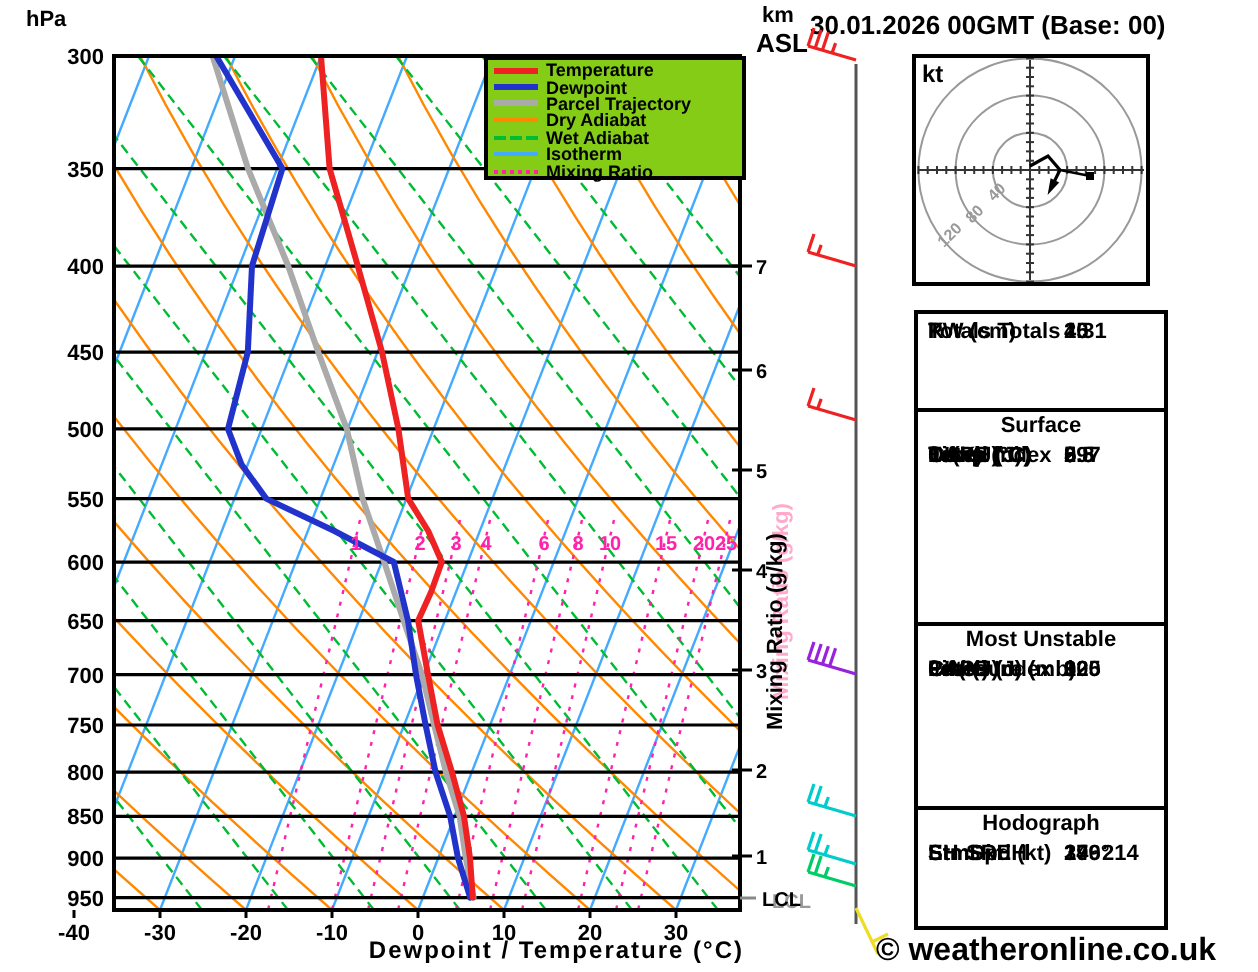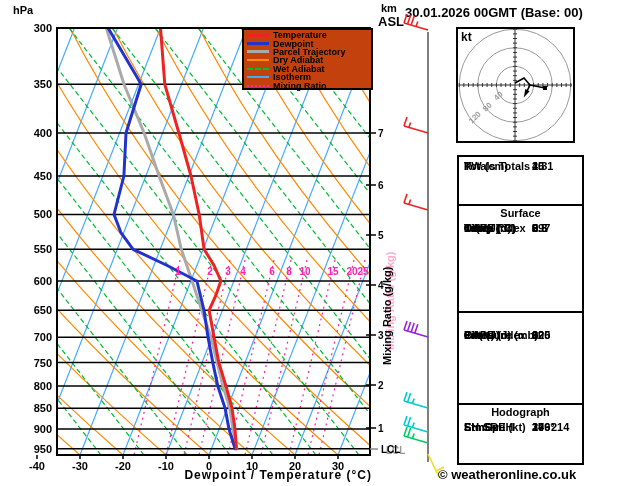--- a/index.html
+++ b/index.html
@@ -2,21 +2,21 @@
 <html><head>
 <meta charset="utf-8">
 <style>
   html,body{margin:0;padding:0;background:#ffffff;}
   body{width:629px;height:486px;position:relative;overflow:hidden;
        font-family:"Liberation Sans","DejaVu Sans",sans-serif;color:#000;}
   .abs{position:absolute;}
   .b{font-weight:700;}
   #stage{position:absolute;left:0;top:0;width:519px;height:486px;}
   .lbl{white-space:nowrap;}
-  #legend{border:2px solid #000;background:#c2410c;padding:1px 0 1px 3px;box-sizing:border-box;}
+  #legend{border:2px solid #000;background:#84cc16;padding:1px 0 1px 3px;box-sizing:border-box;}
   .leg-row{display:flex;align-items:center;height:8.4px;}
   .leg-swatch{width:22px;margin-right:4px;flex:0 0 22px;}
   .leg-label{font-size:9px;font-weight:700;line-height:8px;}
   #info-table{border:2px solid #000;background:#fff;box-sizing:border-box;}
   .tbl-sep{position:absolute;left:0;width:100%;height:0;border-top:2px solid #000;}
   .tbl-row{position:absolute;left:0;width:100%;height:15px;font-size:11px;font-weight:700;}
   .tbl-label{position:absolute;left:5px;top:1px;white-space:nowrap;}
   .tbl-value{position:absolute;left:73px;top:1px;white-space:nowrap;}
   .tbl-header{position:absolute;width:100%;text-align:center;top:1px;font-weight:700;}
 </style>
@@ -370,20 +370,23 @@
       </div>
       <div class="tbl-row" style="top: 64px;">
         <span class="tbl-label">CAPE (J)</span>
         <span class="tbl-value">0</span>
       </div>
       <div class="tbl-row" style="top: 64px;">
         <span class="tbl-label">CIN (J)</span>
         <span class="tbl-value">0</span>
       </div>
       <div class="tbl-sep" style="top: 154px;"></div>
+      <div class="tbl-row" style="top: 156px;">
+        <div class="tbl-header">Most Unstable</div>
+      </div>
       <div class="tbl-row" style="top: 171px; padding-left: 20px;">
         <span class="tbl-label">Pressure (mb)</span>
         <span class="tbl-value">925</span>
       </div>
       <div class="tbl-row" style="top: 171px;">
         <span class="tbl-label">θe (K)</span>
         <span class="tbl-value">300</span>
       </div>
       <div class="tbl-row" style="top: 171px;">
         <span class="tbl-label">Lifted Index</span>
@@ -412,14 +415,14 @@
       <div class="tbl-row" style="top: 263px;">
         <span class="tbl-label">StmDir</span>
         <span class="tbl-value">296°</span>
       </div>
       <div class="tbl-row" style="top: 263px;">
         <span class="tbl-label">StmSpd (kt)</span>
         <span class="tbl-value">34</span>
       </div>
     </div>
 
-  <span class="abs b lbl" style="left:438px;top:467px;font-size:13px;">© weatheronline.co.uk</span>
+  <span class="abs b lbl" style="left:438px;top:467px;font-size:16px;">© weatheronline.co.uk</span>
 </div>
 
 </body></html>

